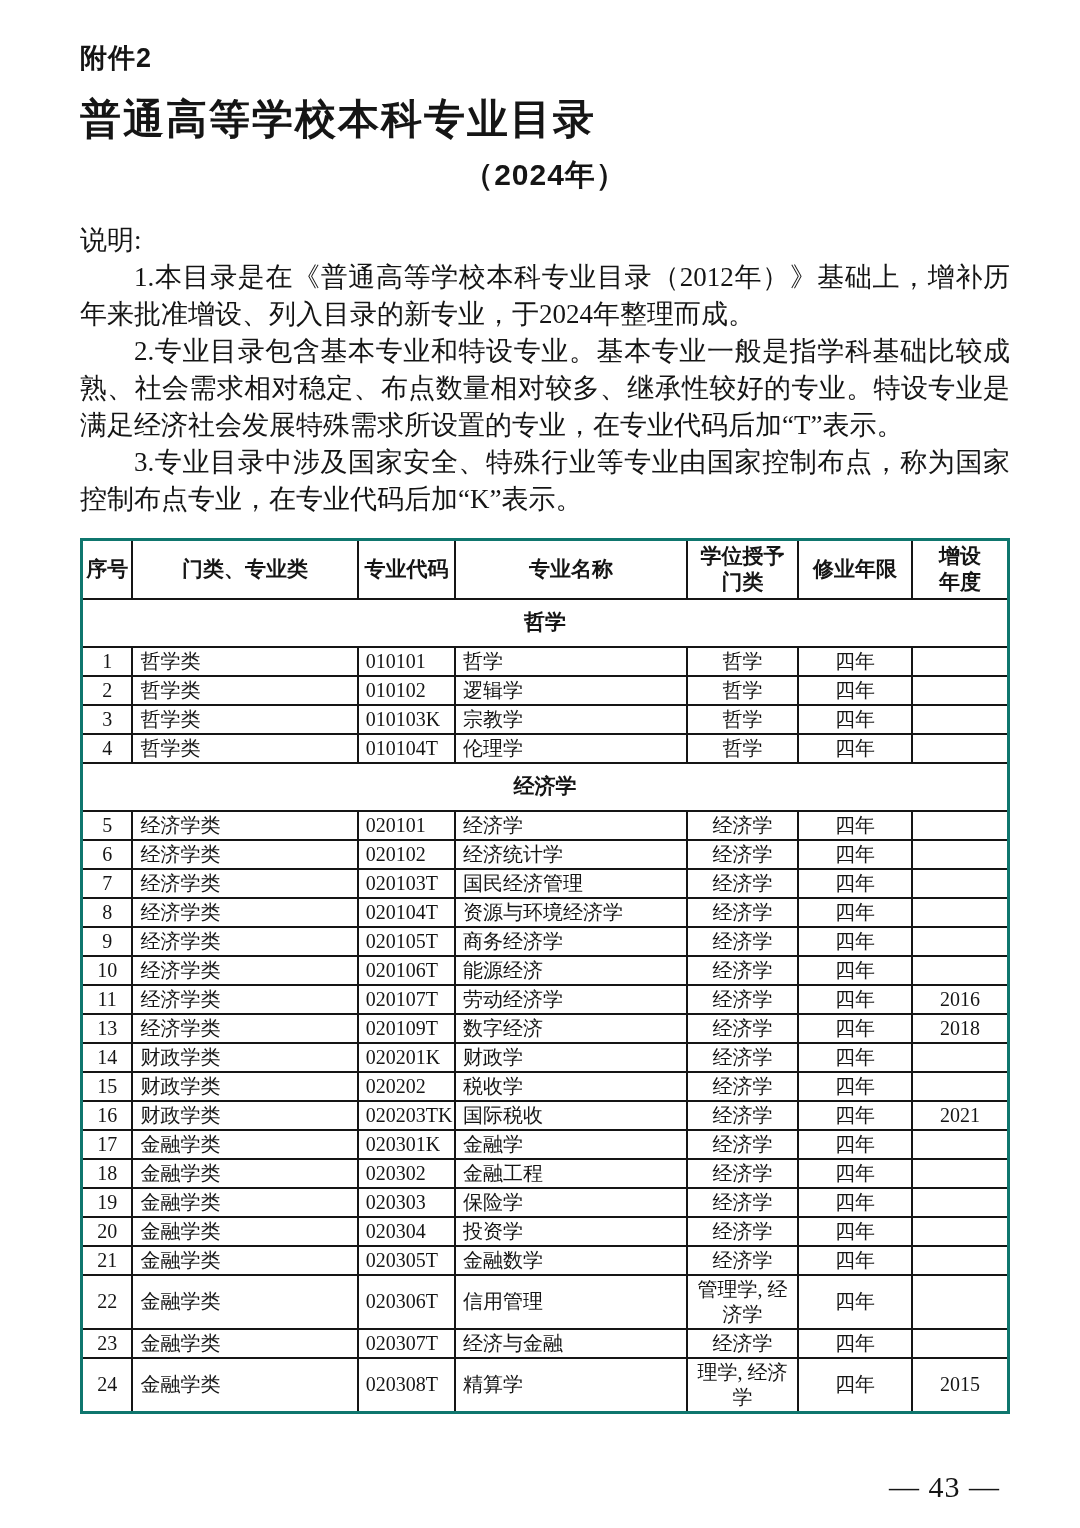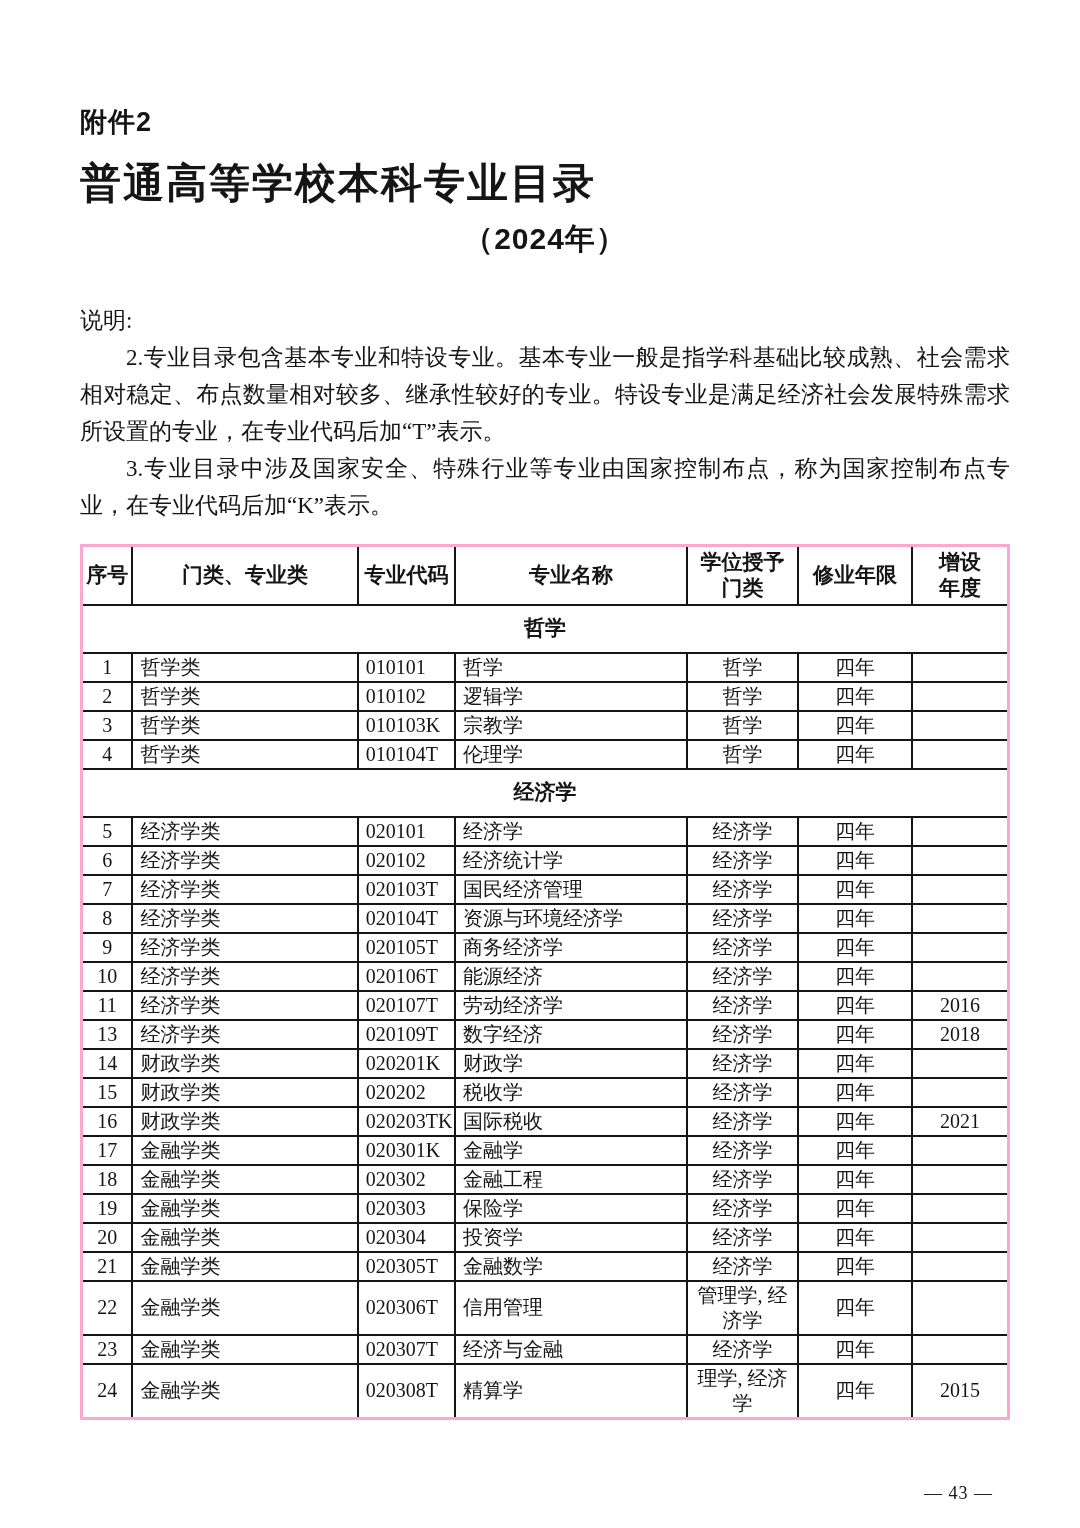--- a/index.html
+++ b/index.html
@@ -10,21 +10,21 @@
   }
   body {
     width: 1080px;
     height: 1528px;
     position: relative;
     font-family: "Liberation Serif", "DejaVu Serif", serif;
     overflow: hidden;
   }
   .page {
     box-sizing: border-box;
-    padding: 104px 70px 0 80px;
+    padding: 40px 70px 0 80px;
   }
   .attachment {
     font-family: "Liberation Sans", "DejaVu Sans", sans-serif;
     font-weight: bold;
     font-size: 27px;
     letter-spacing: 1px;
   }
   .doc-title {
     margin: 16px 0 0 0;
     text-align: left;
@@ -35,38 +35,38 @@
   }
   .doc-title-year {
     margin: 8px 0 0 0;
     text-align: center;
     font-family: "Liberation Sans", "DejaVu Sans", sans-serif;
     font-weight: 900;
     font-size: 30px;
     letter-spacing: 1px;
   }
   .notes {
-    margin-top: 42px;
-    font-size: 23px;
+    margin-top: 26px;
+    font-size: 27px;
     line-height: 37px;
     text-align: justify;
   }
   .notes-label {
     text-indent: 0;
   }
   .notes p {
     margin: 0;
     text-indent: 2em;
   }
   table.catalog {
     margin-top: 20px;
     width: 100%;
     border-collapse: collapse;
     table-layout: fixed;
-    border: 3px solid #f9a8d4;
+    border: 3px solid #0f766e;
   }
   table.catalog th, table.catalog td {
     border: 2px solid #151515;
     vertical-align: middle;
     box-sizing: border-box;
   }
   table.catalog th {
     font-family: "Liberation Sans", "DejaVu Sans", sans-serif;
     font-weight: bold;
     font-size: 21px;
@@ -86,39 +86,40 @@
     height: 48px;
     text-align: center;
     font-family: "Liberation Sans", "DejaVu Sans", sans-serif;
     font-weight: bold;
     font-size: 21px;
   }
   table.catalog td.c { text-align: center; }
   table.catalog td.l { text-align: left; padding-left: 7px; }
   .page-number {
     position: absolute;
-    right: 87px;
+    right: 80px;
     bottom: 24px;
-    font-size: 18px;
+    font-size: 30px;
     letter-spacing: 1px;
   }
 </style>
 </head>
 <body>
 
 <div class="page">
 
   <div class="attachment">附件2</div>
 
   <h1 class="doc-title">普通高等学校本科专业目录</h1>
 
   <h1 class="doc-title-year">（2024年）</h1>
 
   <div class="notes">
     <div class="notes-label">说明:</div>
+    <p>1.本目录是在《普通高等学校本科专业目录（2012年）》基础上，增补历年来批准增设、列入目录的新专业，于2024年整理而成。</p>
     <p>2.专业目录包含基本专业和特设专业。基本专业一般是指学科基础比较成熟、社会需求相对稳定、布点数量相对较多、继承性较好的专业。特设专业是满足经济社会发展特殊需求所设置的专业，在专业代码后加“T”表示。</p>
     <p>3.专业目录中涉及国家安全、特殊行业等专业由国家控制布点，称为国家控制布点专业，在专业代码后加“K”表示。</p>
   </div>
 
   <table class="catalog">
     <colgroup>
       <col style="width:5.5%">
       <col style="width:24.3%">
       <col style="width:10.5%">
       <col style="width:25.0%">

